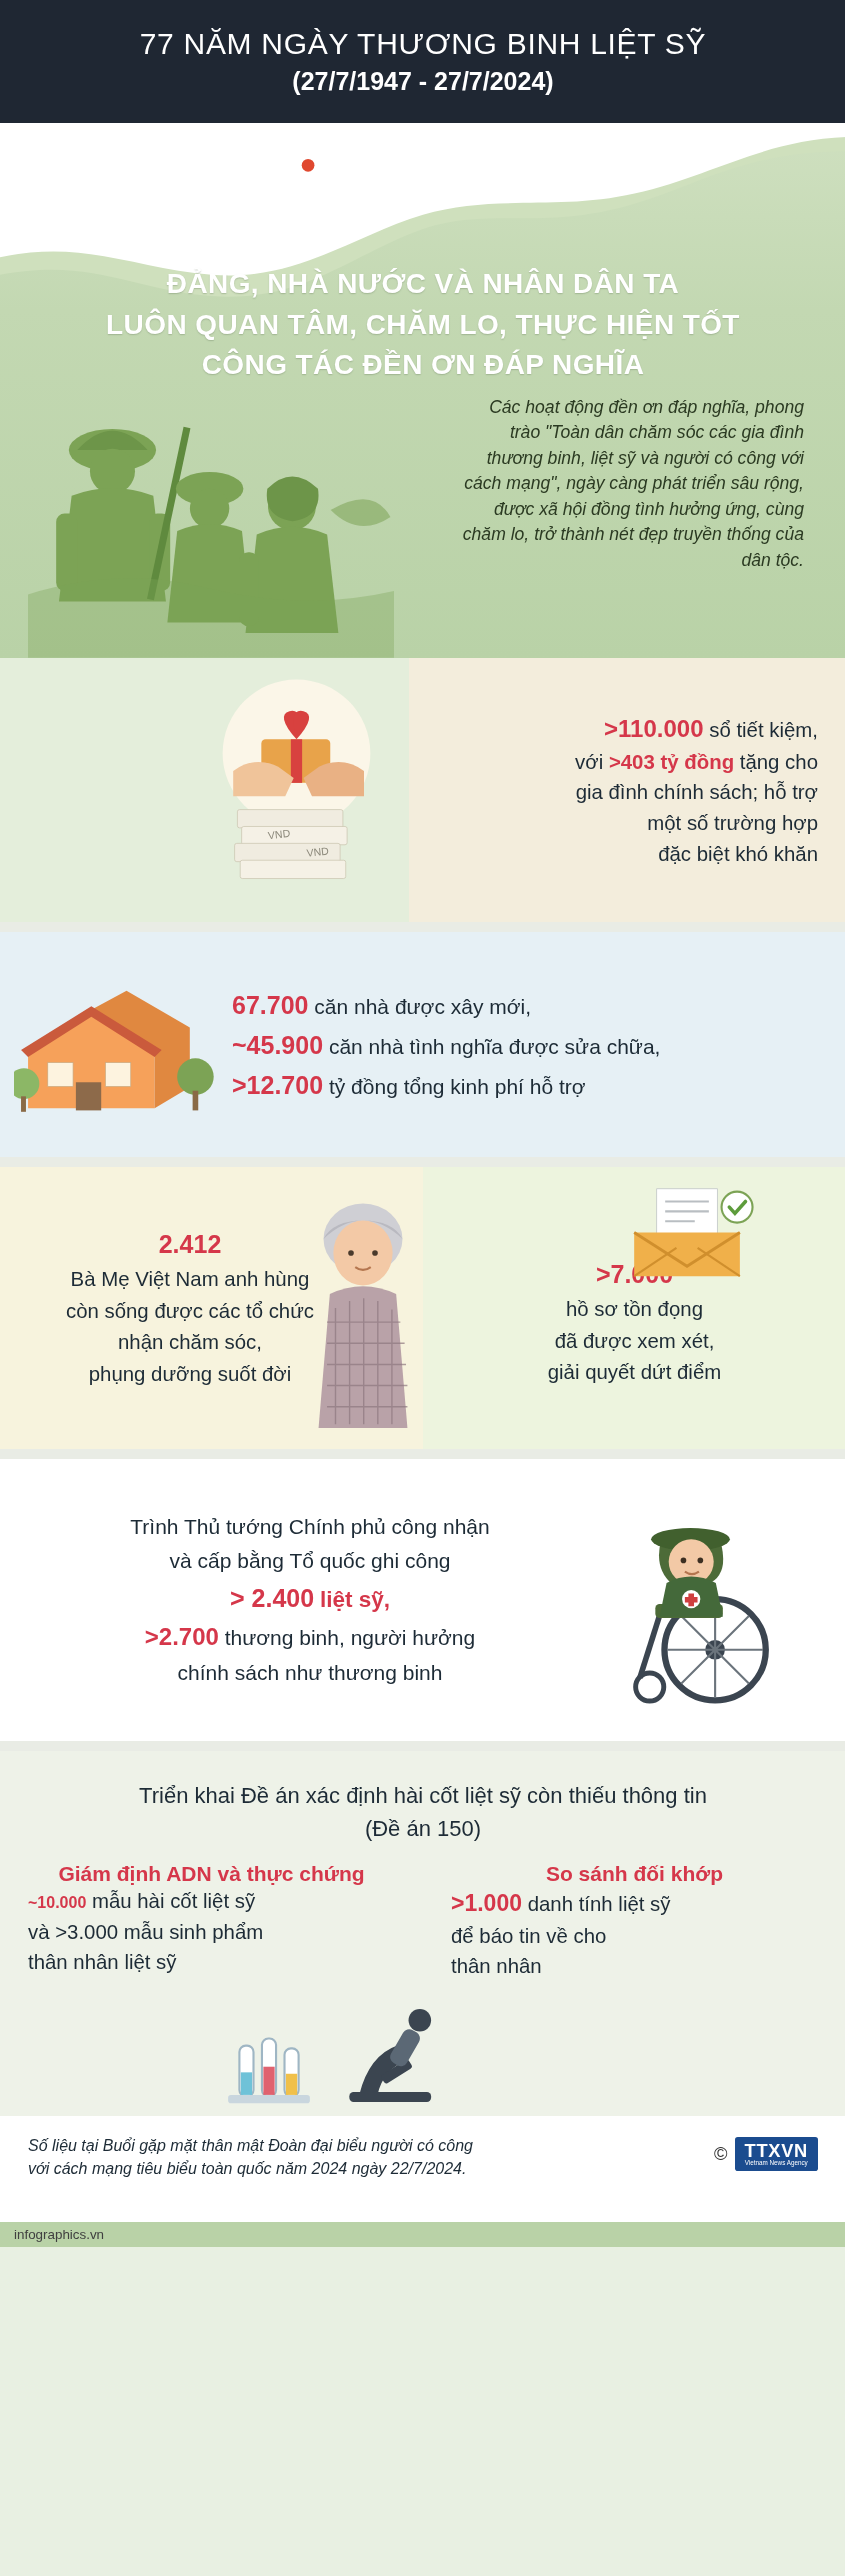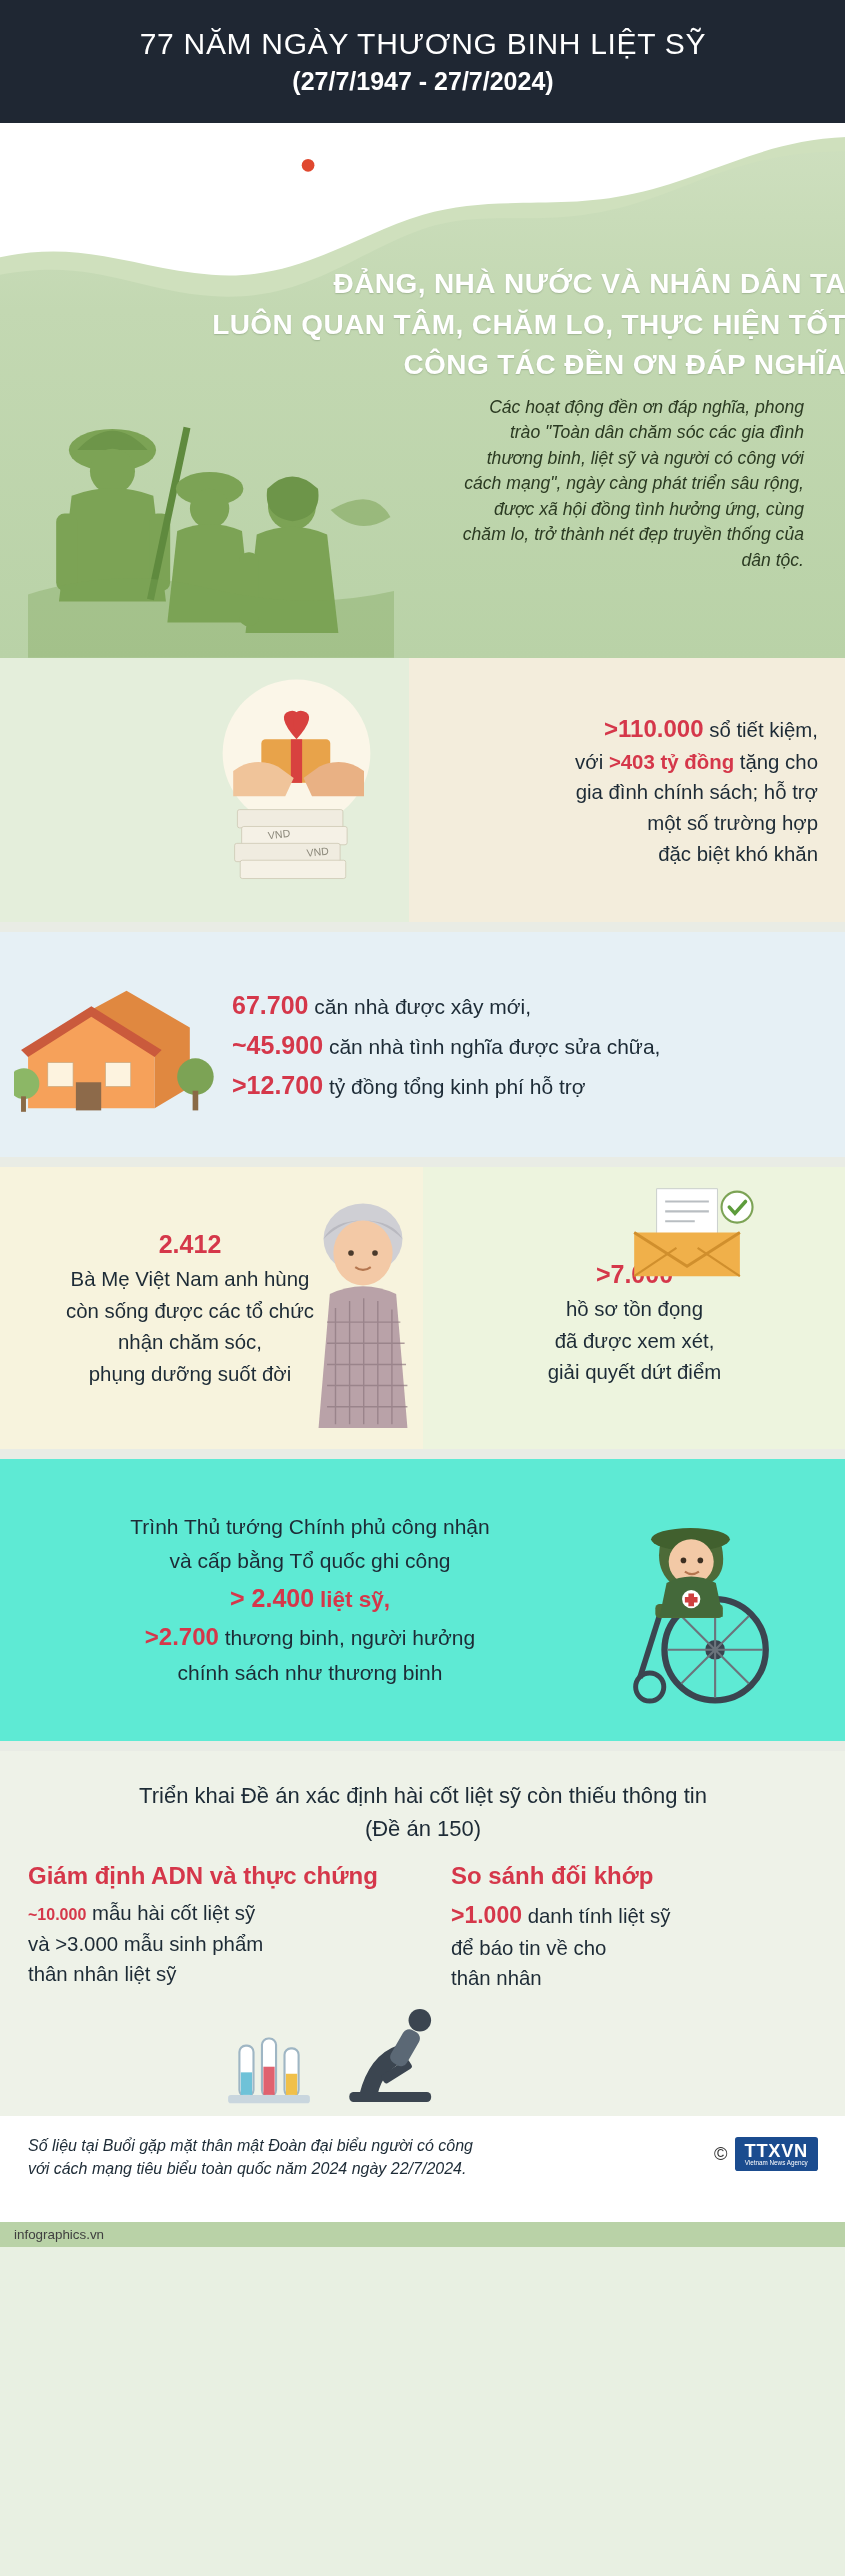--- a/index.html
+++ b/index.html
@@ -52,21 +52,21 @@
   }
   .hero-wave {
     position: absolute;
     top: 0; left: 0;
     width: 846px; height: 233px;
   }
   .hero-title {
     position: relative;
     z-index: 3;
     padding-top: 141px;
-    text-align: right;
+    text-align: center;
   }
   .hero-title div {
     color: #ffffff;
     font-size: 28px;
     font-weight: bold;
     line-height: 1.45;
     letter-spacing: 0.4px;
     text-shadow: 0 0.7px 1.4px rgba(60,80,50,.25);
   }
   .hero-soldiers {
@@ -187,21 +187,21 @@
     padding-top: 28px;
   }
   .docs-art {
     position: absolute;
     right: 85px; top: 15.5px;
     width: 155px; height: 106px;
   }
 
   
   .row4 {
-    background: #5eead4;
+    background: #ffffff;
     height: 282px;
     display: flex;
     align-items: center;
   }
   .row4 .content {
     width: 585px;
     padding-left: 35px;
     text-align: center;
     font-size: 21px;
     line-height: 1.6;
@@ -215,23 +215,24 @@
     text-align: center;
     font-size: 22px;
     line-height: 1.5;
     color: #1d2b36;
     padding: 7px 42px 17px;
   }
   .row5-cols { display: flex; position: relative; min-height: 240px; }
   .row5-col { width: 423px; padding: 0 28px; }
   .row5-col h4 {
     color: #d5374a;
-    font-size: 24px;
+    font-size: 21px;
     font-weight: bold;
-    margin-bottom: 8px;
+    margin-bottom: 0;
+    text-align: center;
   }
   .row5-col p {
     font-size: 20.4px;
     line-height: 1.5;
     color: #1d2b36;
   }
   .lab-art {
     position: absolute;
     left: 211px; bottom: -7px;
     width: 233px; height: 148px;

